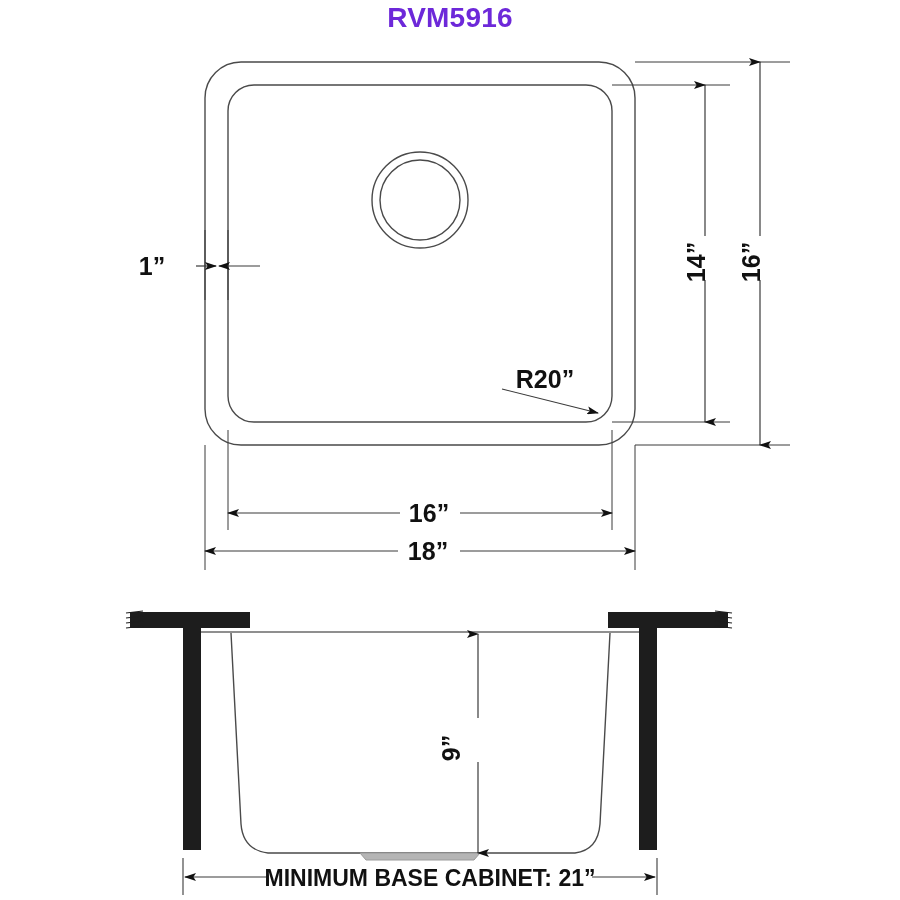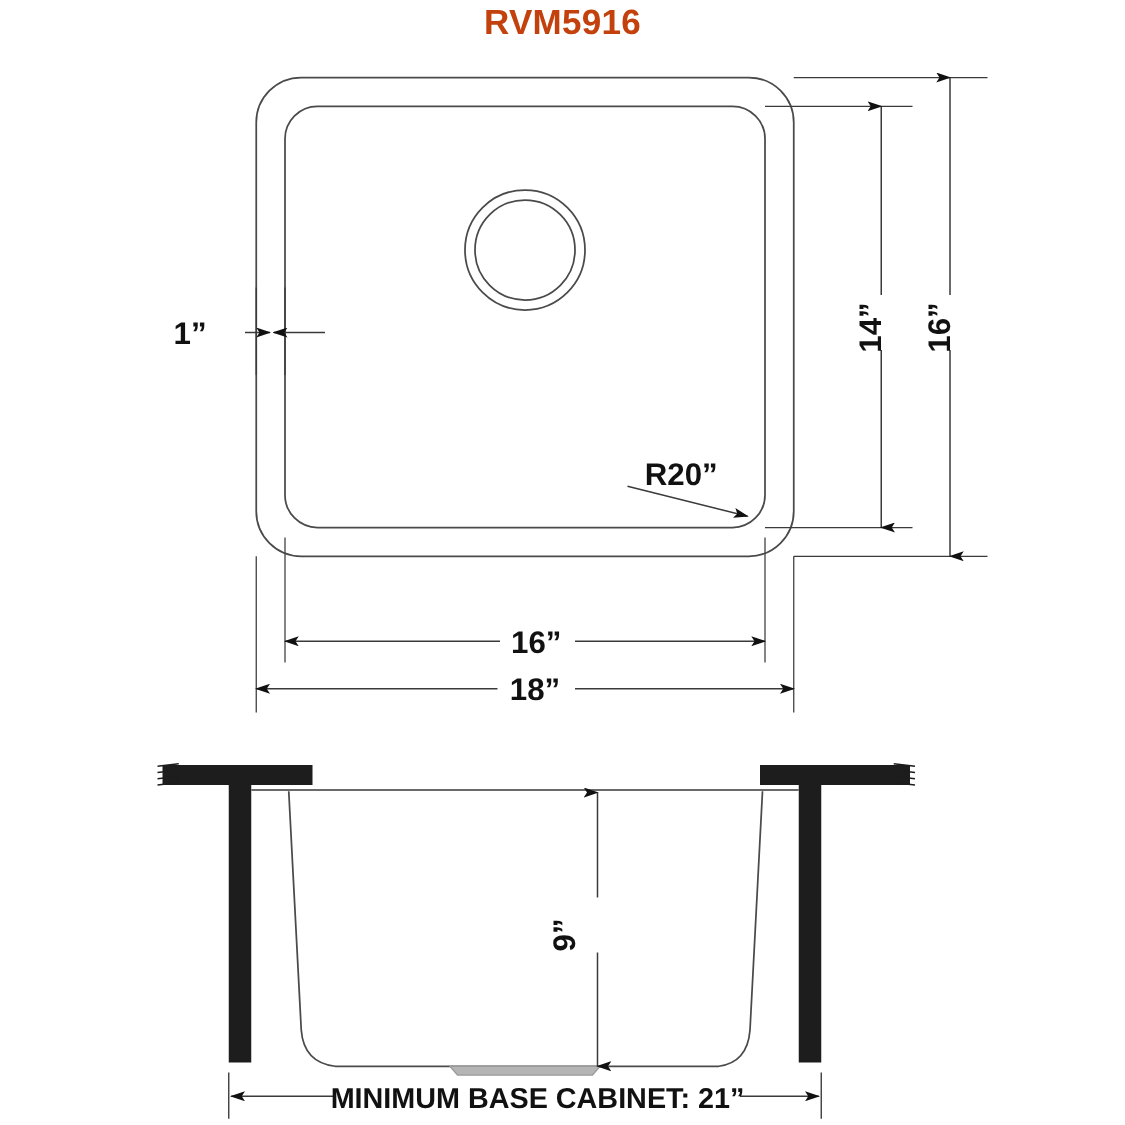--- a/index.html
+++ b/index.html
@@ -18,21 +18,21 @@
     overflow: hidden;
   }
   #drawing-title {
     position: absolute;
     top: 2px;
     left: 0;
     width: 900px;
     text-align: center;
     font-size: 28px;
     font-weight: bold;
-    color: #c2410c;
+    color: #6d28d9;
     letter-spacing: 0.2px;
   }
   svg#tech-drawing {
     position: absolute;
     top: 0;
     left: 0;
   }
   .dim-text {
     font-family: "Liberation Sans", sans-serif;
     font-weight: bold;

